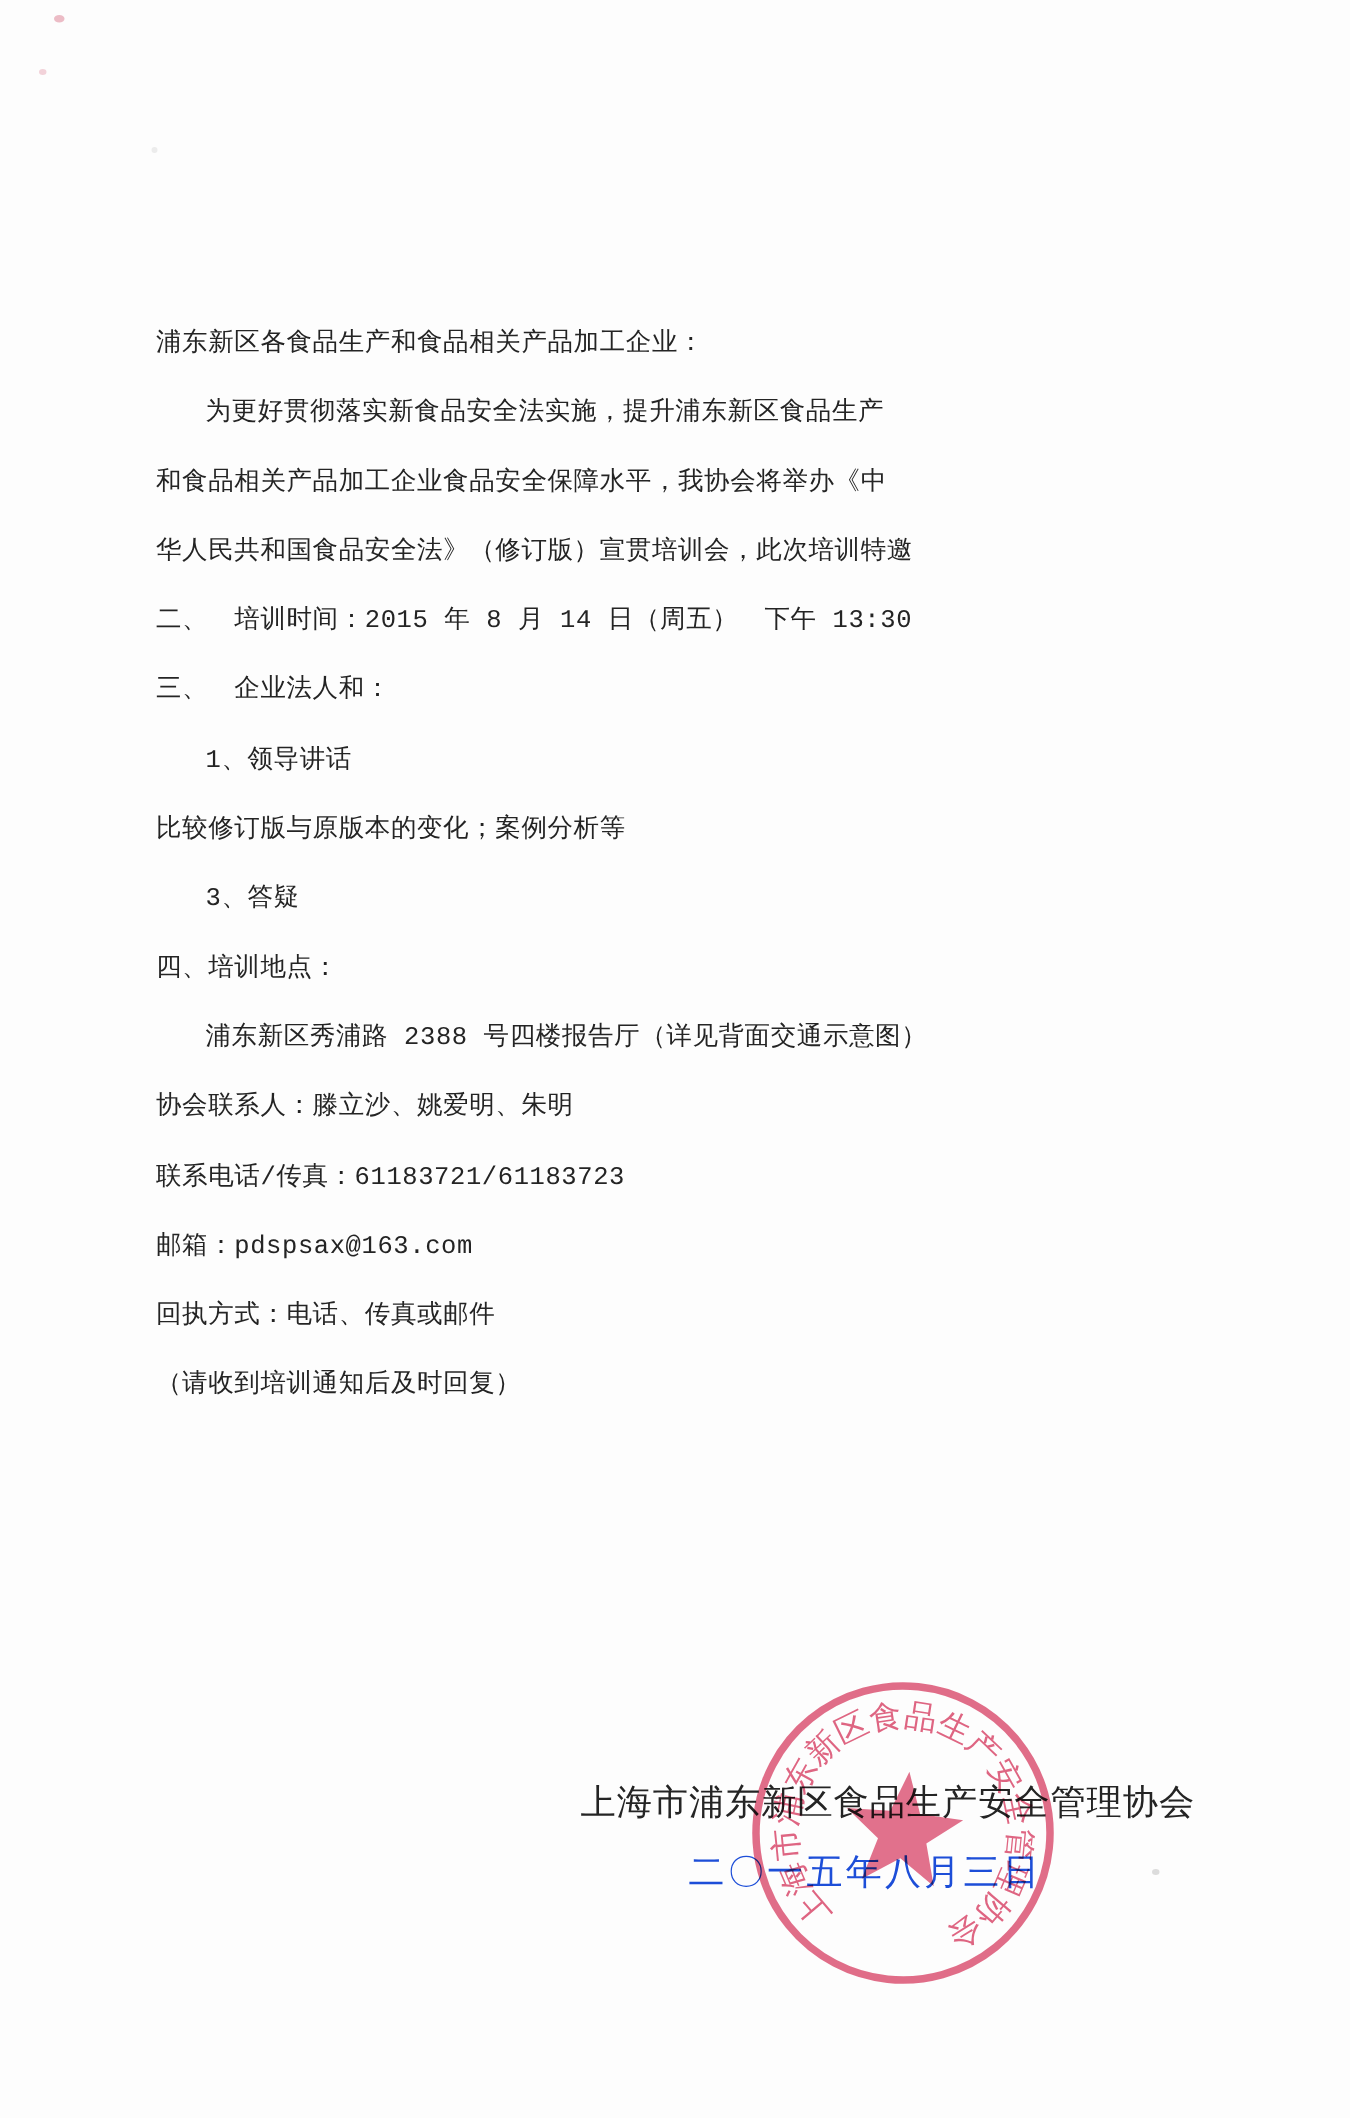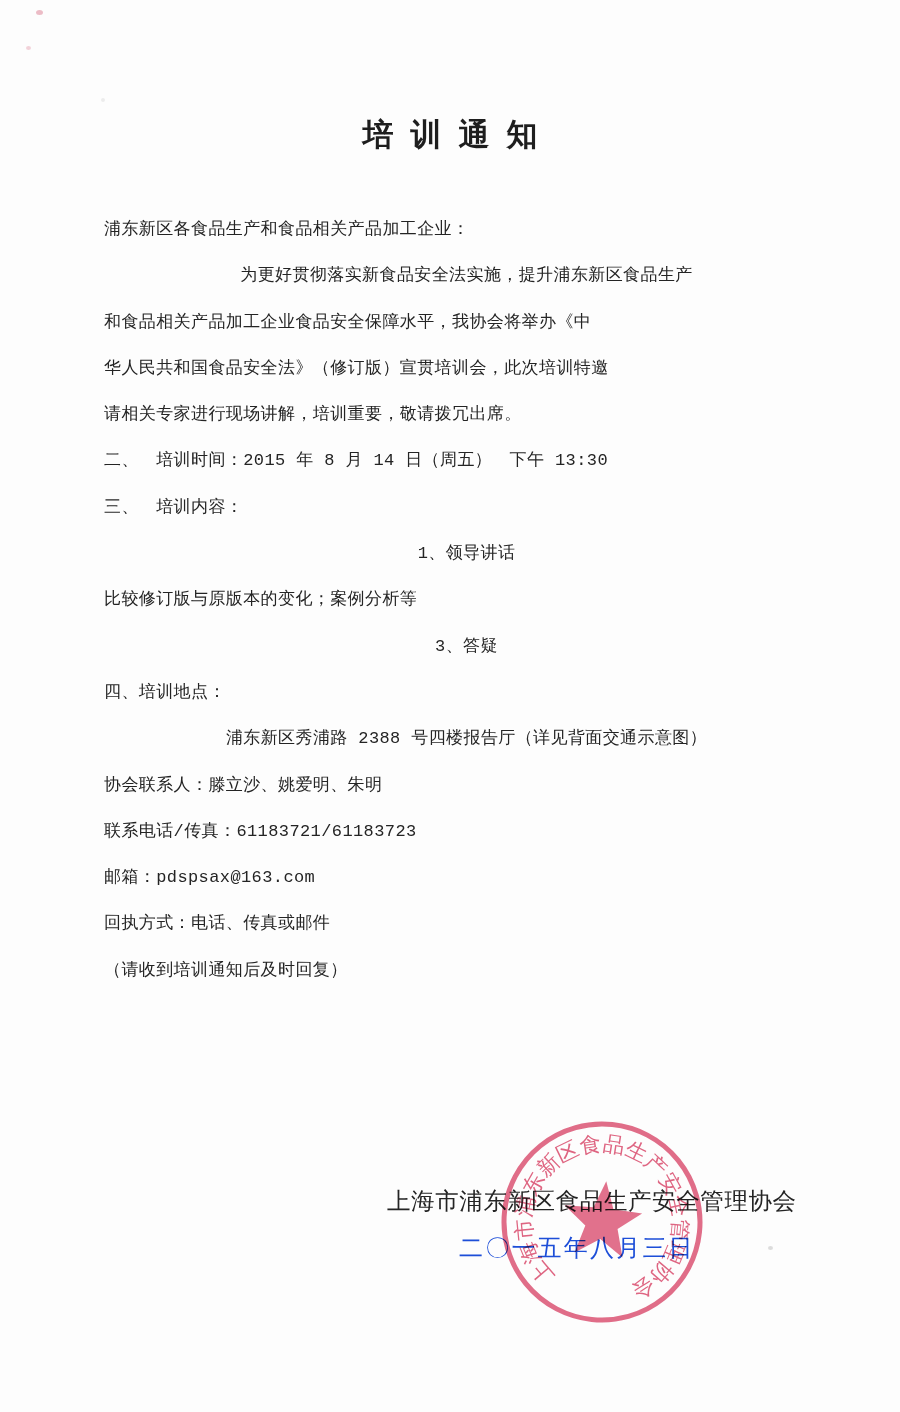--- a/index.html
+++ b/index.html
@@ -30,21 +30,21 @@
     width: 692px;
     font-size: 17px;
     letter-spacing: 0.4px;
     font-family: Liberation Mono, monospace;
   }
   .doc-line {
     height: 46.3px;
     line-height: 46.3px;
     white-space: pre;
   }
-  .doc-line.indent { padding-left: 33px; text-align: center; }
+  .doc-line.indent { padding-left: 33px; }
   .sig-org {
     position: absolute;
     left: 387px; top: 1185px;
     font-size: 23.5px;
     letter-spacing: 0.6px;
     color: #242424;
   }
   .sig-date {
     position: absolute;
     left: 459px; top: 1232px;
@@ -71,30 +71,28 @@
 </head>
 <body>
 
 <div class="page">
 
   <div class="speck s1"></div>
   <div class="speck s2"></div>
   <div class="speck s3"></div>
   <div class="speck s4"></div>
 
-  <div class="doc-title">培训通知</div>
 
   <div class="doc-body" id="doc-body">
       <div class="doc-line">浦东新区各食品生产和食品相关产品加工企业：</div>
       <div class="doc-line indent">为更好贯彻落实新食品安全法实施，提升浦东新区食品生产</div>
       <div class="doc-line">和食品相关产品加工企业食品安全保障水平，我协会将举办《中</div>
       <div class="doc-line">华人民共和国食品安全法》（修订版）宣贯培训会，此次培训特邀</div>
-      <div class="doc-line">请相关专家进行现场讲解，培训重要，敬请拨冗出席。</div>
       <div class="doc-line">二、　培训时间：2015 年 8 月 14 日（周五）　下午 13:30</div>
-      <div class="doc-line">三、　培训内容：</div>
+      <div class="doc-line">三、　企业法人和：</div>
       <div class="doc-line indent">1、领导讲话</div>
       <div class="doc-line">比较修订版与原版本的变化；案例分析等</div>
       <div class="doc-line indent">3、答疑</div>
       <div class="doc-line">四、培训地点：</div>
       <div class="doc-line indent">浦东新区秀浦路 2388 号四楼报告厅（详见背面交通示意图）</div>
       <div class="doc-line">协会联系人：滕立沙、姚爱明、朱明</div>
       <div class="doc-line">联系电话/传真：61183721/61183723</div>
       <div class="doc-line">邮箱：pdspsax@163.com</div>
       <div class="doc-line">回执方式：电话、传真或邮件</div>
       <div class="doc-line">（请收到培训通知后及时回复）</div>

